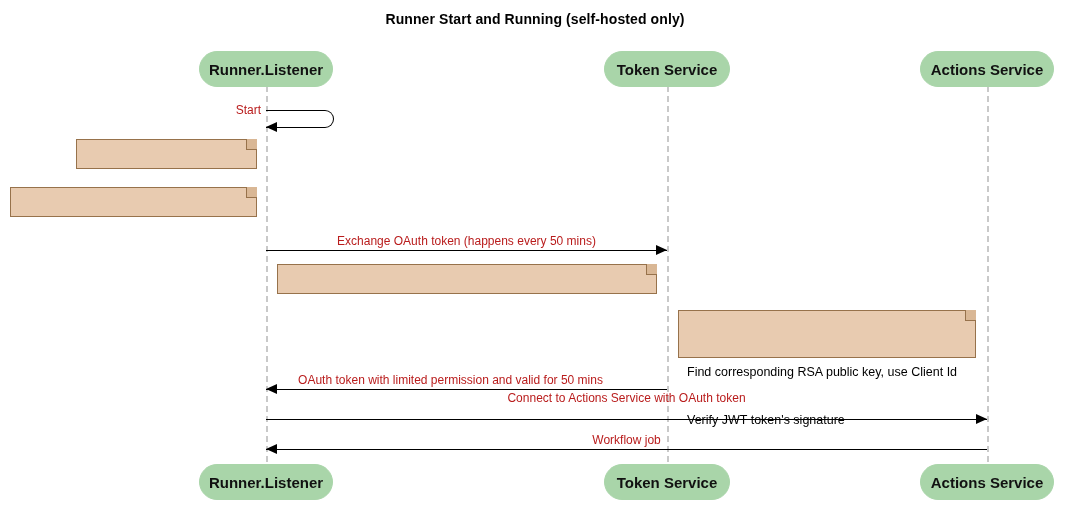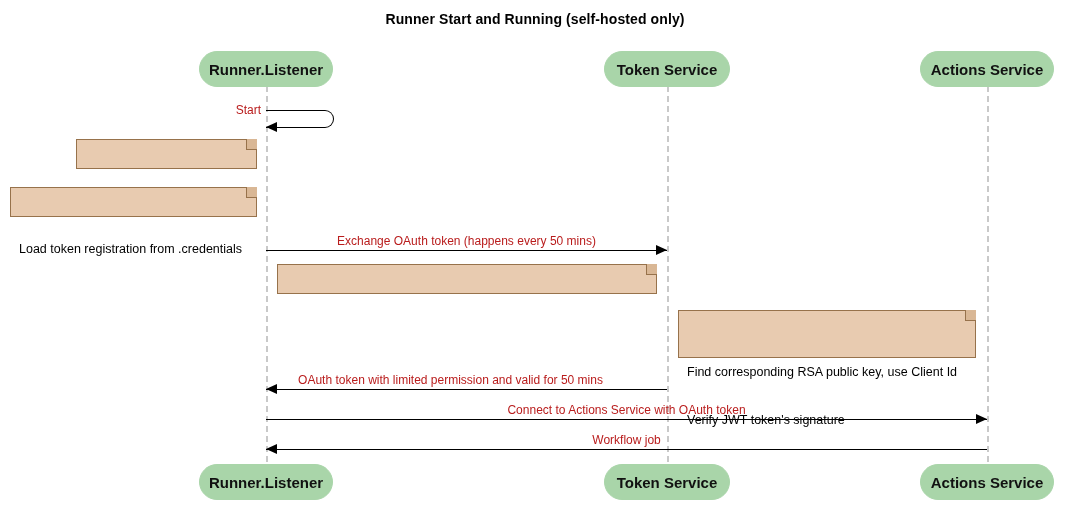--- a/index.html
+++ b/index.html
@@ -134,42 +134,41 @@
   <div class="selfloop" style="left:266px; top:110px; width:68px; height:18px;"></div>
   <div class="arrowhead arrow-left" style="left:266px; top:122px;"></div>
 
   <div class="note" style="left:76px; top:139px; width:181px; height:30px;">
     <span class="fold"></span>
     <span class="note-line">Load config info from .runner</span>
   </div>
 
   <div class="note" style="left:10px; top:187px; width:247px; height:30px;">
     <span class="fold"></span>
-    <span class="note-line">Load token registration from .credentials</span>
   </div>
 
   <div class="msg-label" style="left:266px; top:234px; width:401px;">Exchange OAuth token (happens every 50 mins)</div>
   <div class="msg-line" style="left:266px; top:250px; width:401px;"></div>
   <div class="arrowhead arrow-right" style="left:656px; top:245px;"></div>
 
   <div class="note" style="left:277px; top:264px; width:380px; height:30px;">
     <span class="fold"></span>
   </div>
 
   <div class="note" style="left:678px; top:310px; width:298px; height:48px;">
     <span class="fold"></span>
     <span class="note-line">Find corresponding RSA public key, use Client Id</span>
     <span class="note-line">Verify JWT token's signature</span>
   </div>
 
   <div class="msg-label" style="left:250px; top:373px; width:401px;">OAuth token with limited permission and valid for 50 mins</div>
   <div class="msg-line" style="left:266px; top:389px; width:401px;"></div>
   <div class="arrowhead arrow-left" style="left:266px; top:384px;"></div>
 
-  <div class="msg-label" style="left:266px; top:403px; width:721px;">Connect to Actions Service with OAuth token</div>
+  <div class="msg-label" style="left:266px; top:391px; width:721px;">Connect to Actions Service with OAuth token</div>
   <div class="msg-line" style="left:266px; top:419px; width:721px;"></div>
   <div class="arrowhead arrow-right" style="left:976px; top:414px;"></div>
 
   <div class="msg-label" style="left:266px; top:433px; width:721px;">Workflow job</div>
   <div class="msg-line" style="left:266px; top:449px; width:721px;"></div>
   <div class="arrowhead arrow-left" style="left:266px; top:444px;"></div>
 
   <div class="participant" style="left:199px; top:464px; width:134px;">
     <span>Runner.Listener</span>
   </div>

